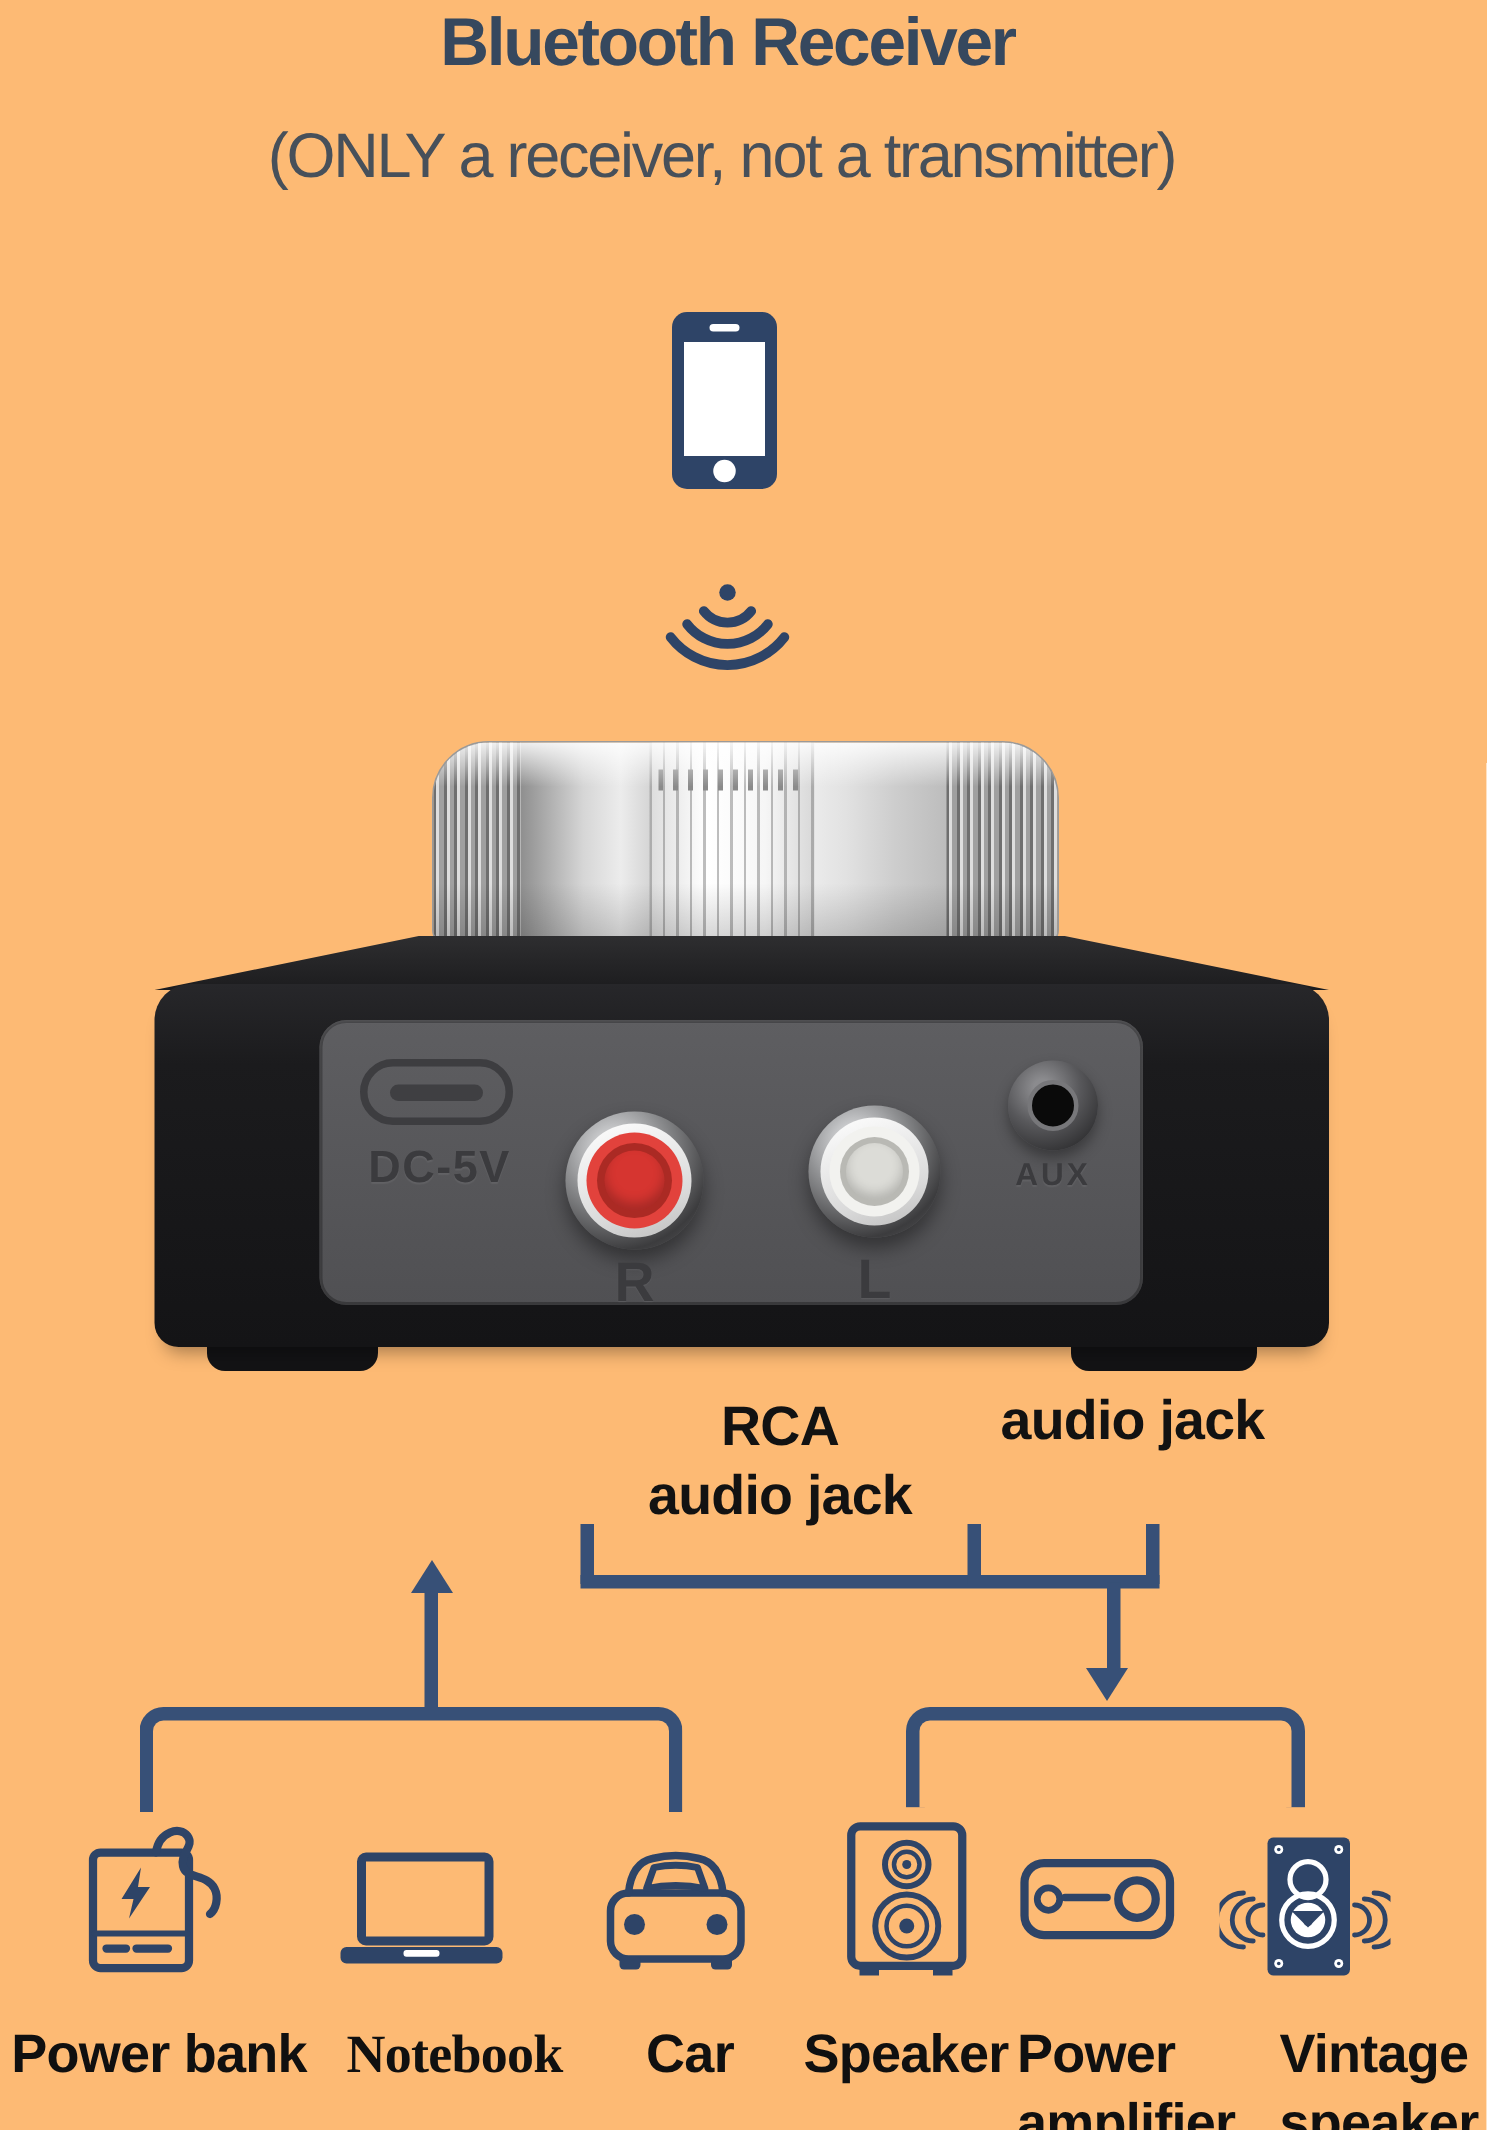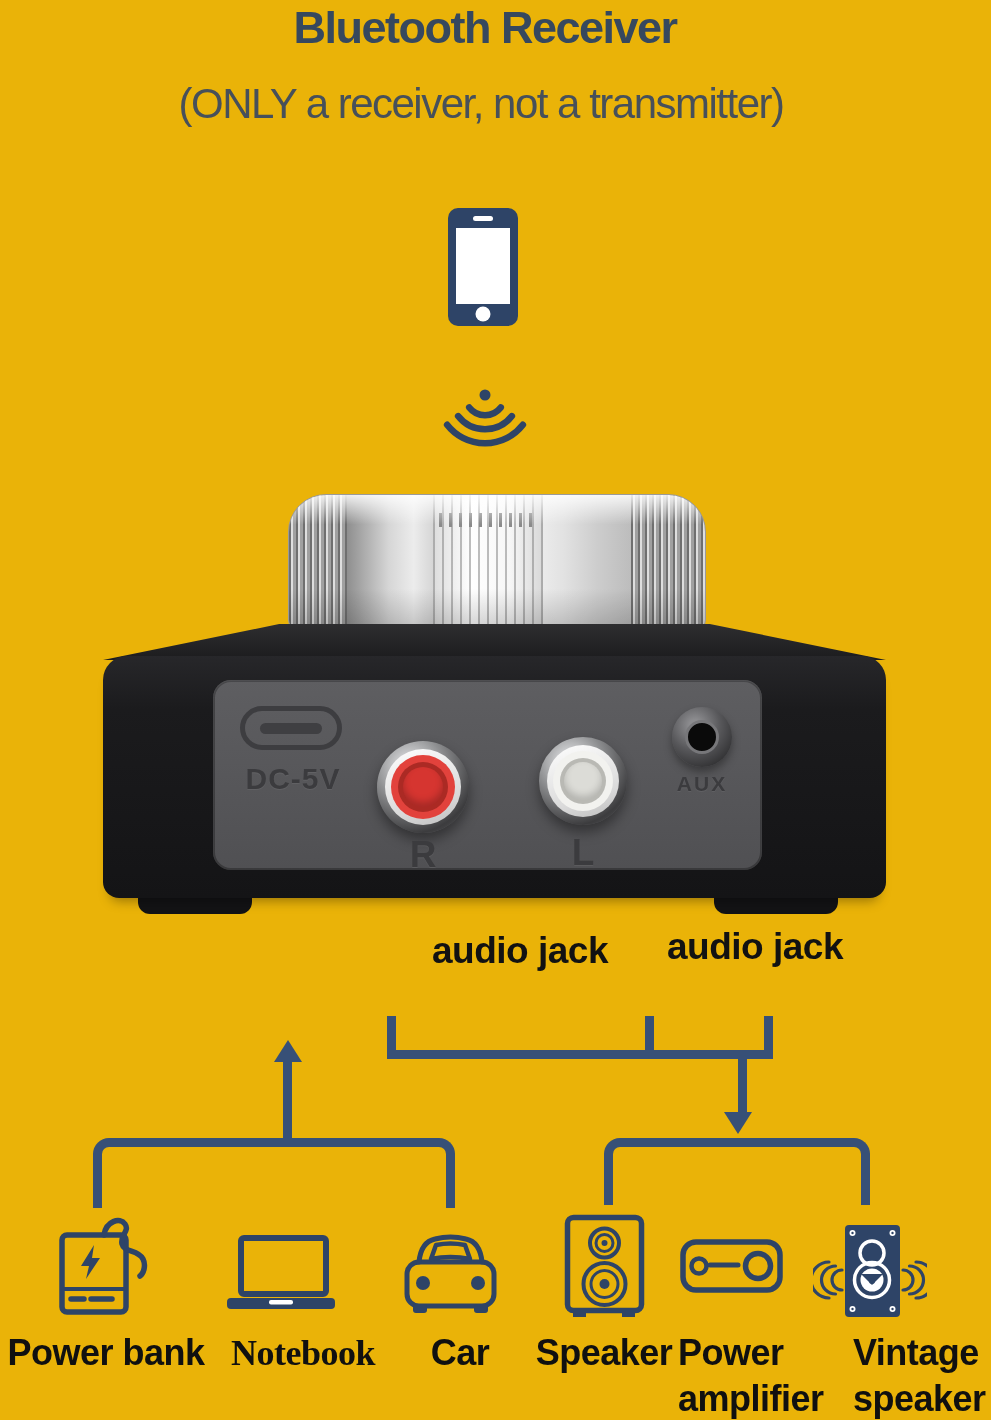--- a/index.html
+++ b/index.html
@@ -1,18 +1,18 @@
 <!DOCTYPE html>
 <html><head>
 <meta charset="utf-8">
 <style>
   * { margin:0; padding:0; box-sizing:border-box; }
   html,body { background:#ffffff; }
   body { font-family:"Liberation Sans","DejaVu Sans",sans-serif; }
-  .canvas { position:relative; width:991px; height:1420px; background:#eab308; overflow:hidden; }
+  .canvas { position:relative; width:991px; height:1420px; background:#fdba74; overflow:hidden; }
   .abs { position:absolute; }
 
   
   .title { left:0; top:2px; width:970px; text-align:center; font-size:45px; font-weight:bold;
            letter-spacing:-1.5px; color:#36485e; }
   .subtitle { left:0; top:80px; width:962px; text-align:center; font-size:42px; font-weight:400;
               letter-spacing:-1.5px; color:#47505a; }
 
   
   .knob { left:288px; top:494px; width:418px; height:136px; border-radius:38px 38px 10px 10px;
@@ -96,21 +96,21 @@
   .up-head     { left:274px; top:1040px; width:0; height:0;
                  border-left:14px solid transparent; border-right:14px solid transparent;
                  border-bottom:22px solid #375077; }
   .up-shaft    { left:283px; top:1060px; width:9px; height:82px; }
   .bracket { border-top:9px solid #375077; border-left:9px solid #375077; border-right:9px solid #375077;
              border-radius:16px 16px 0 0; background:transparent; }
   .bracket-left  { left:93px;  top:1138px; width:362px; height:70px; }
   .bracket-right { left:604px; top:1138px; width:266px; height:67px; }
 
   
-  .blabel { font-size:36px; font-weight:bold; color:#101010; letter-spacing:-0.5px; line-height:46px; }
+  .blabel { font-size:36px; font-weight:bold; color:#101010; letter-spacing:-0.5px; line-height:46px;margin-top:16px; }
   .lab-powerbank { left:0px;   top:1330px; width:212px; text-align:center; }
   .lab-notebook  { left:212px; top:1330px; width:182px; text-align:center;font-family:Liberation Serif, serif; }
   .lab-car       { left:416px; top:1330px; width:88px;  text-align:center; }
   .lab-speaker   { left:528px; top:1330px; width:152px; text-align:center; }
   .lab-amp       { left:678px; top:1330px; width:170px; text-align:left; }
   .lab-vintage   { left:853px; top:1330px; width:140px; text-align:left; }
 </style>
 </head>
 <body>
 
@@ -169,20 +169,21 @@
     </div>
     <div class="abs engraved l-lab">L</div>
 
     <div class="abs jack-aux">
       <div class="aux-hole"></div>
     </div>
     <div class="abs engraved aux-lab">AUX</div>
   </div>
 
   <div class="abs callout callout-rca">
+    <div>RCA</div>
     <div>audio jack</div>
   </div>
   <div class="abs callout callout-aux">
     <div>audio jack</div>
   </div>
 
   <div class="abs up-head"></div>
   <div class="abs line up-shaft"></div>
   <div class="abs bracket bracket-left"></div>
 

